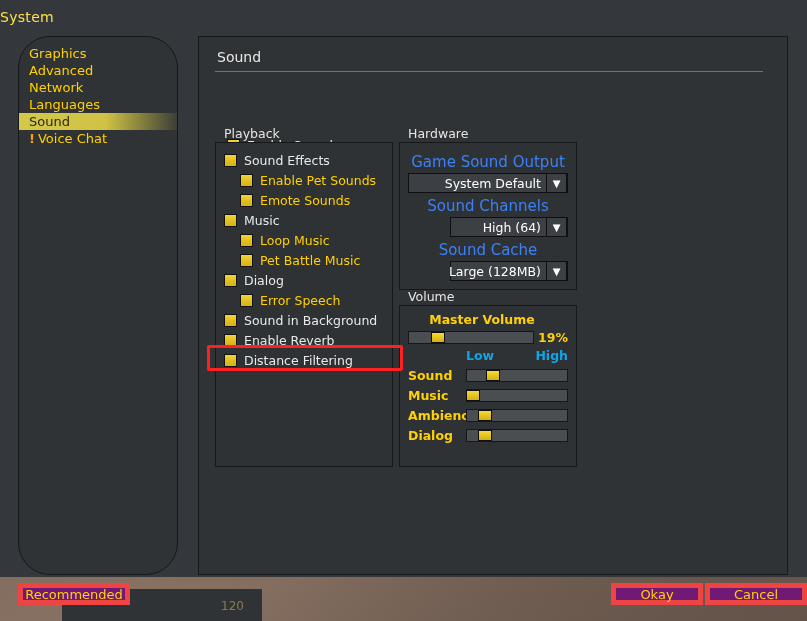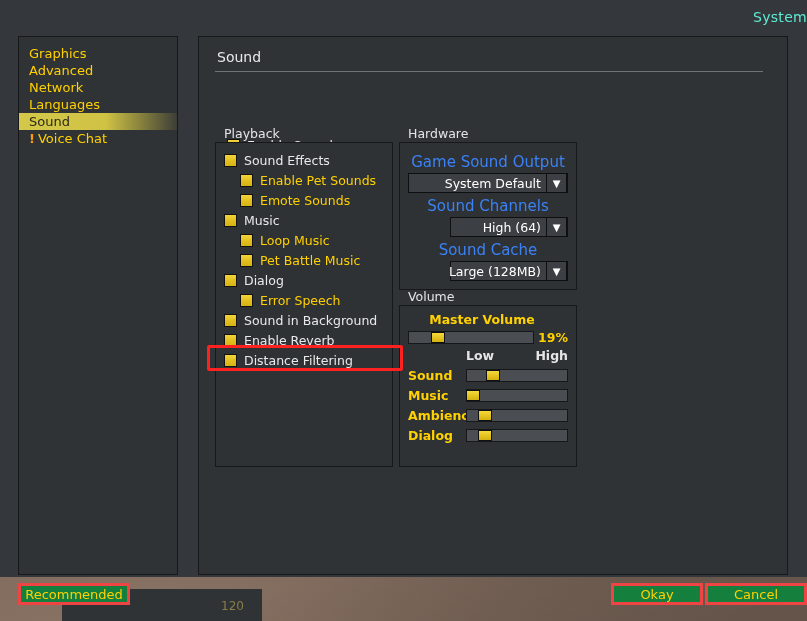--- a/index.html
+++ b/index.html
@@ -88,33 +88,33 @@
   }
 
   
   .dialog {
     position: absolute; left: 0; top: 0; width: 807px; height: 577px;
     background: #34373b;
     z-index: 5;
   }
   .dialog-title {
     position: absolute; left: 0; right: 0; top: 9px;
-    text-align: right;
-    font-size: 14px; color: #5eead4;
+    text-align: left;
+    font-size: 14px; color: #fde047;
     letter-spacing: .3px;
   }
 
   .panel {
     position: absolute;
     background: #303336;
     border: 1px solid #16181a;
   }
 
   
-  .sidebar { left: 18px; top: 36px; width: 160px; height: 539px; }
+  .sidebar { left: 18px; top: 36px; width: 160px; height: 539px; border-radius: 32px; }
   .sidebar-list { padding: 8px 0 0 0; }
   .side-item {
     height: 17px; line-height: 17px;
     font-size: 13px; color: #ffd100;
     padding-left: 10px; position: relative;
     white-space: nowrap;
     cursor: pointer;
   }
   .side-item.selected {
     color: #1b1b12;
@@ -220,21 +220,21 @@
   .slider .thumb {
     position: absolute; top: 0; height: 100%; width: 14px;
     background: linear-gradient(to bottom, #f5d93f 0%, #e5c31f 55%, #d5b20f 100%);
     border: 1px solid #0f1011;
   }
   .master-slider { flex: 1; }
   .master-pct { font-size: 12.5px; color: #ffd100; min-width: 30px; }
 
   .lowhigh-row {
     display: flex; justify-content: space-between;
-    font-size: 12.5px; color: #e5e5e5;
+    font-size: 12.5px; color: #0ea5e9;
     margin: 3px 0 2px 58px; width: 102px;
   }
   .vol-row {
     display: flex; align-items: center;
     height: 20px;
   }
   .vol-row .vr-label {
     font-size: 12.5px; color: #ffd100; width: 58px; white-space: nowrap;
   }
   .vol-row .slider { flex: 1; }
@@ -245,22 +245,22 @@
     border: 3px solid #ff2020;
     border-radius: 2px;
     pointer-events: none;
     z-index: 20;
   }
 
   
   .btn {
     position: absolute;
     height: 22px;
-    background: #15803d;
-    border: 3px solid #ef4444;
+    background: #701a75;
+    border: 5px solid #ef4444;
     color: #ffd100;
     font-size: 13px;
     display: flex; align-items: center; justify-content: center;
     cursor: pointer;
     z-index: 10;
   }
   .btn-recommended { left: 18px; top: 583px; width: 112px; }
   .btn-okay   { left: 611px; top: 583px; width: 92px; }
   .btn-cancel { left: 705px; top: 583px; width: 102px; }
 </style>

